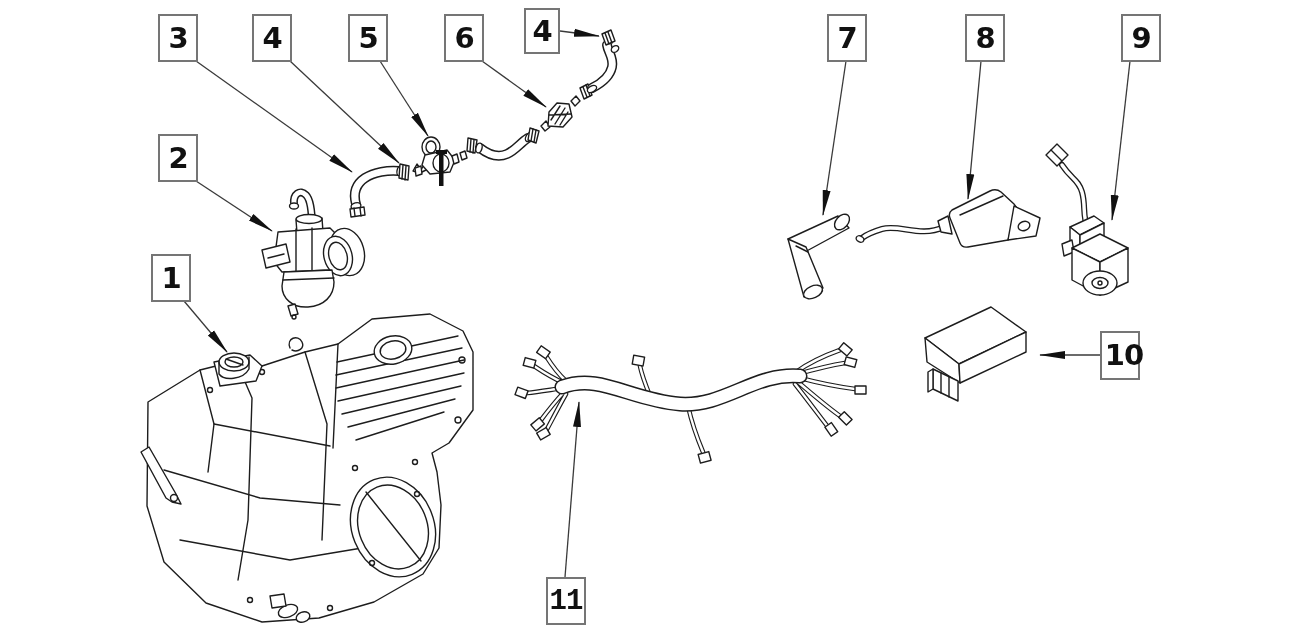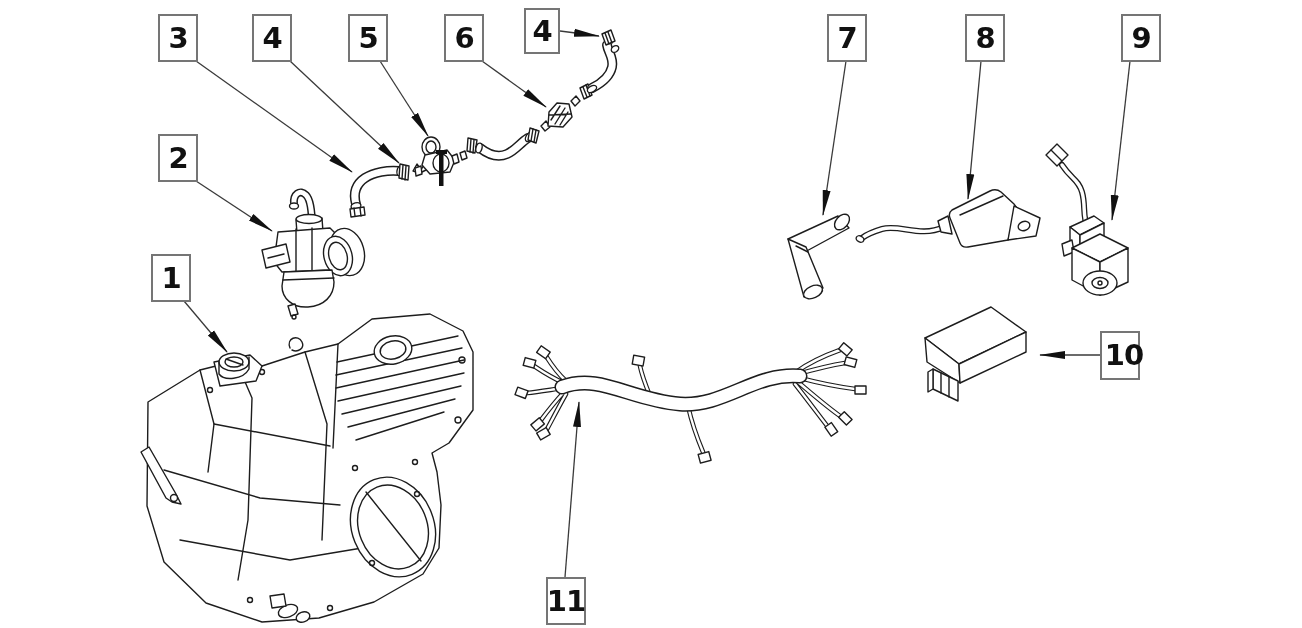--- a/index.html
+++ b/index.html
@@ -268,14 +268,14 @@
     <div class="callout" style="left: 158px; top: 134px; width: 40px; height: 48px;">2</div>
     <div class="callout" style="left: 158px; top: 14px; width: 40px; height: 48px;">3</div>
     <div class="callout" style="left: 252px; top: 14px; width: 40px; height: 48px;">4</div>
     <div class="callout" style="left: 348px; top: 14px; width: 40px; height: 48px;">5</div>
     <div class="callout" style="left: 444px; top: 14px; width: 40px; height: 48px;">6</div>
     <div class="callout" style="left: 524px; top: 8px; width: 36px; height: 46px;">4</div>
     <div class="callout" style="left: 827px; top: 14px; width: 40px; height: 48px;">7</div>
     <div class="callout" style="left: 965px; top: 14px; width: 40px; height: 48px;">8</div>
     <div class="callout" style="left: 1121px; top: 14px; width: 40px; height: 48px;">9</div>
     <div class="callout" style="left: 1100px; top: 331px; width: 40px; height: 49px; padding-left: 8px;">10</div>
-    <div class="callout" style="left: 546px; top: 577px; width: 40px; height: 48px;">11</div>
+    <div class="callout" style="left: 546px; top: 577px; width: 40px; height: 48px; font-family: Liberation Mono, monospace;">11</div>
   </div>
 
 </body></html>

